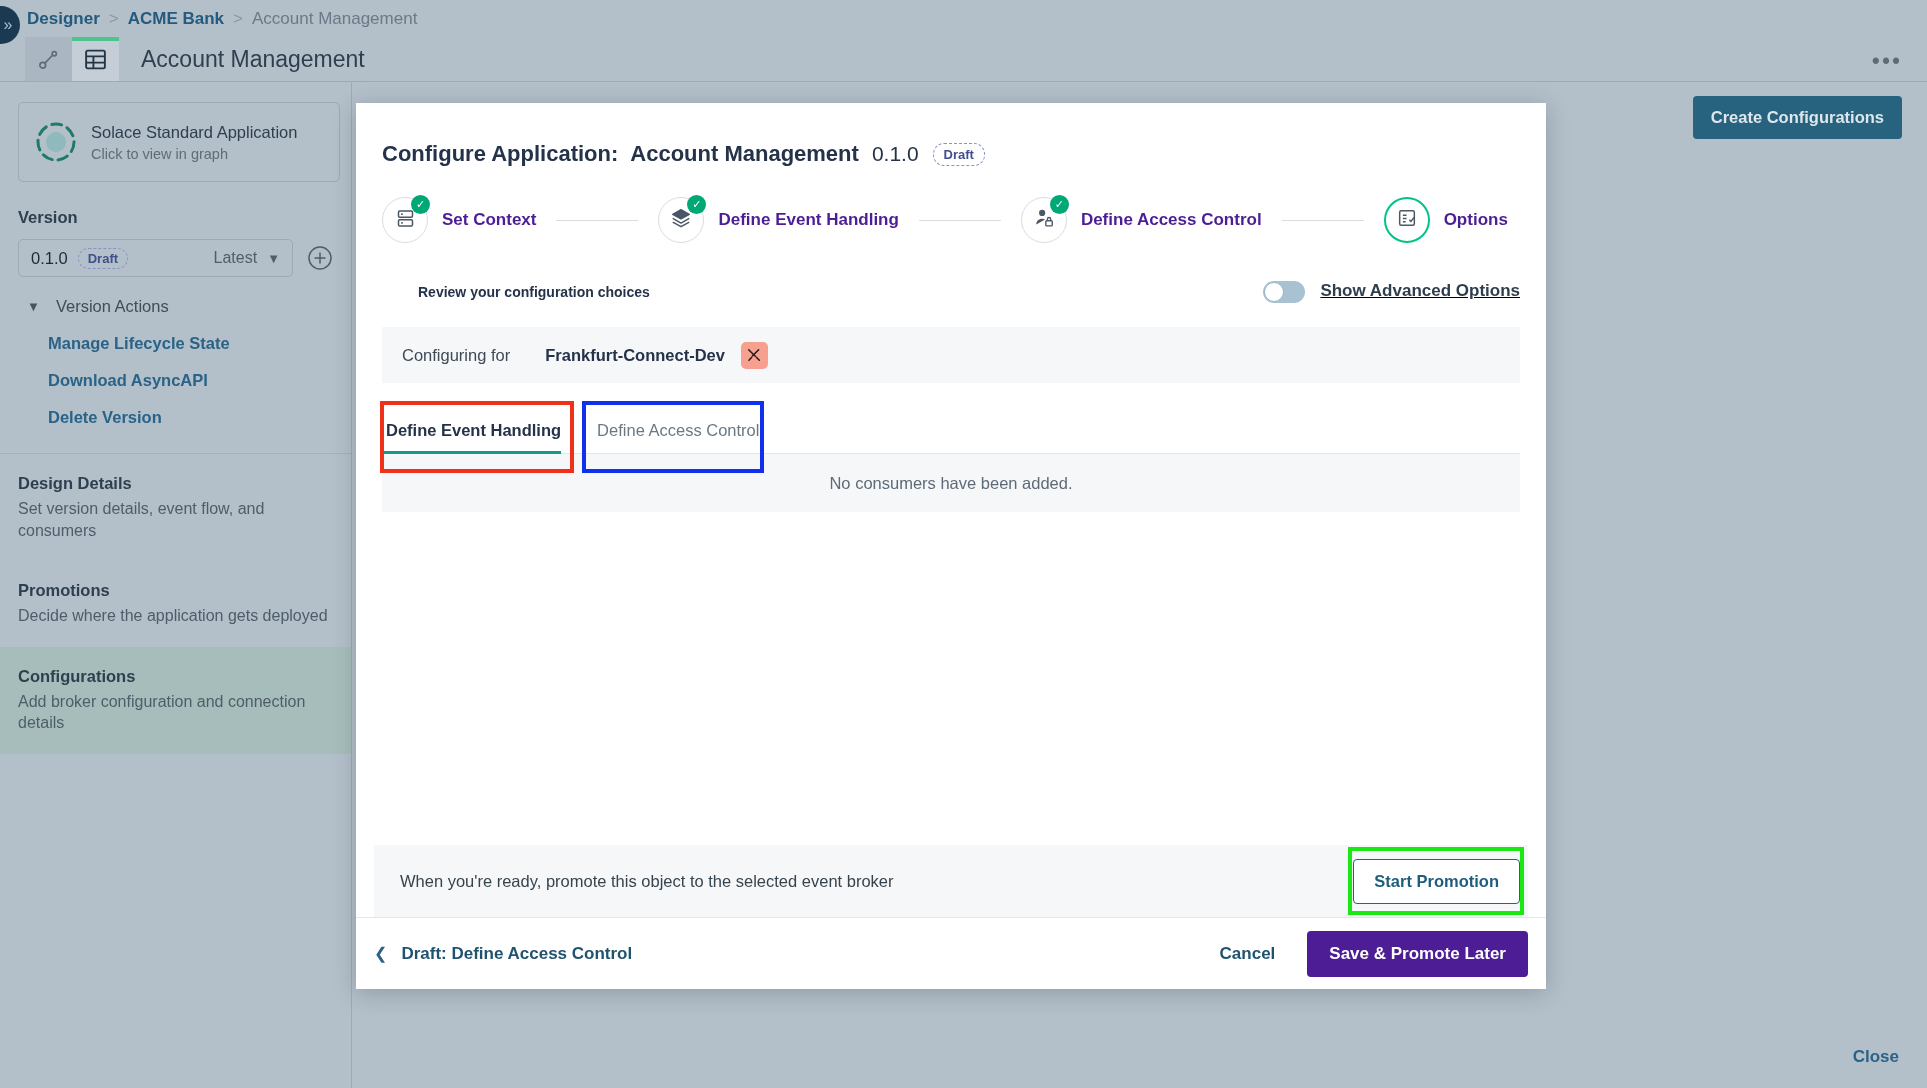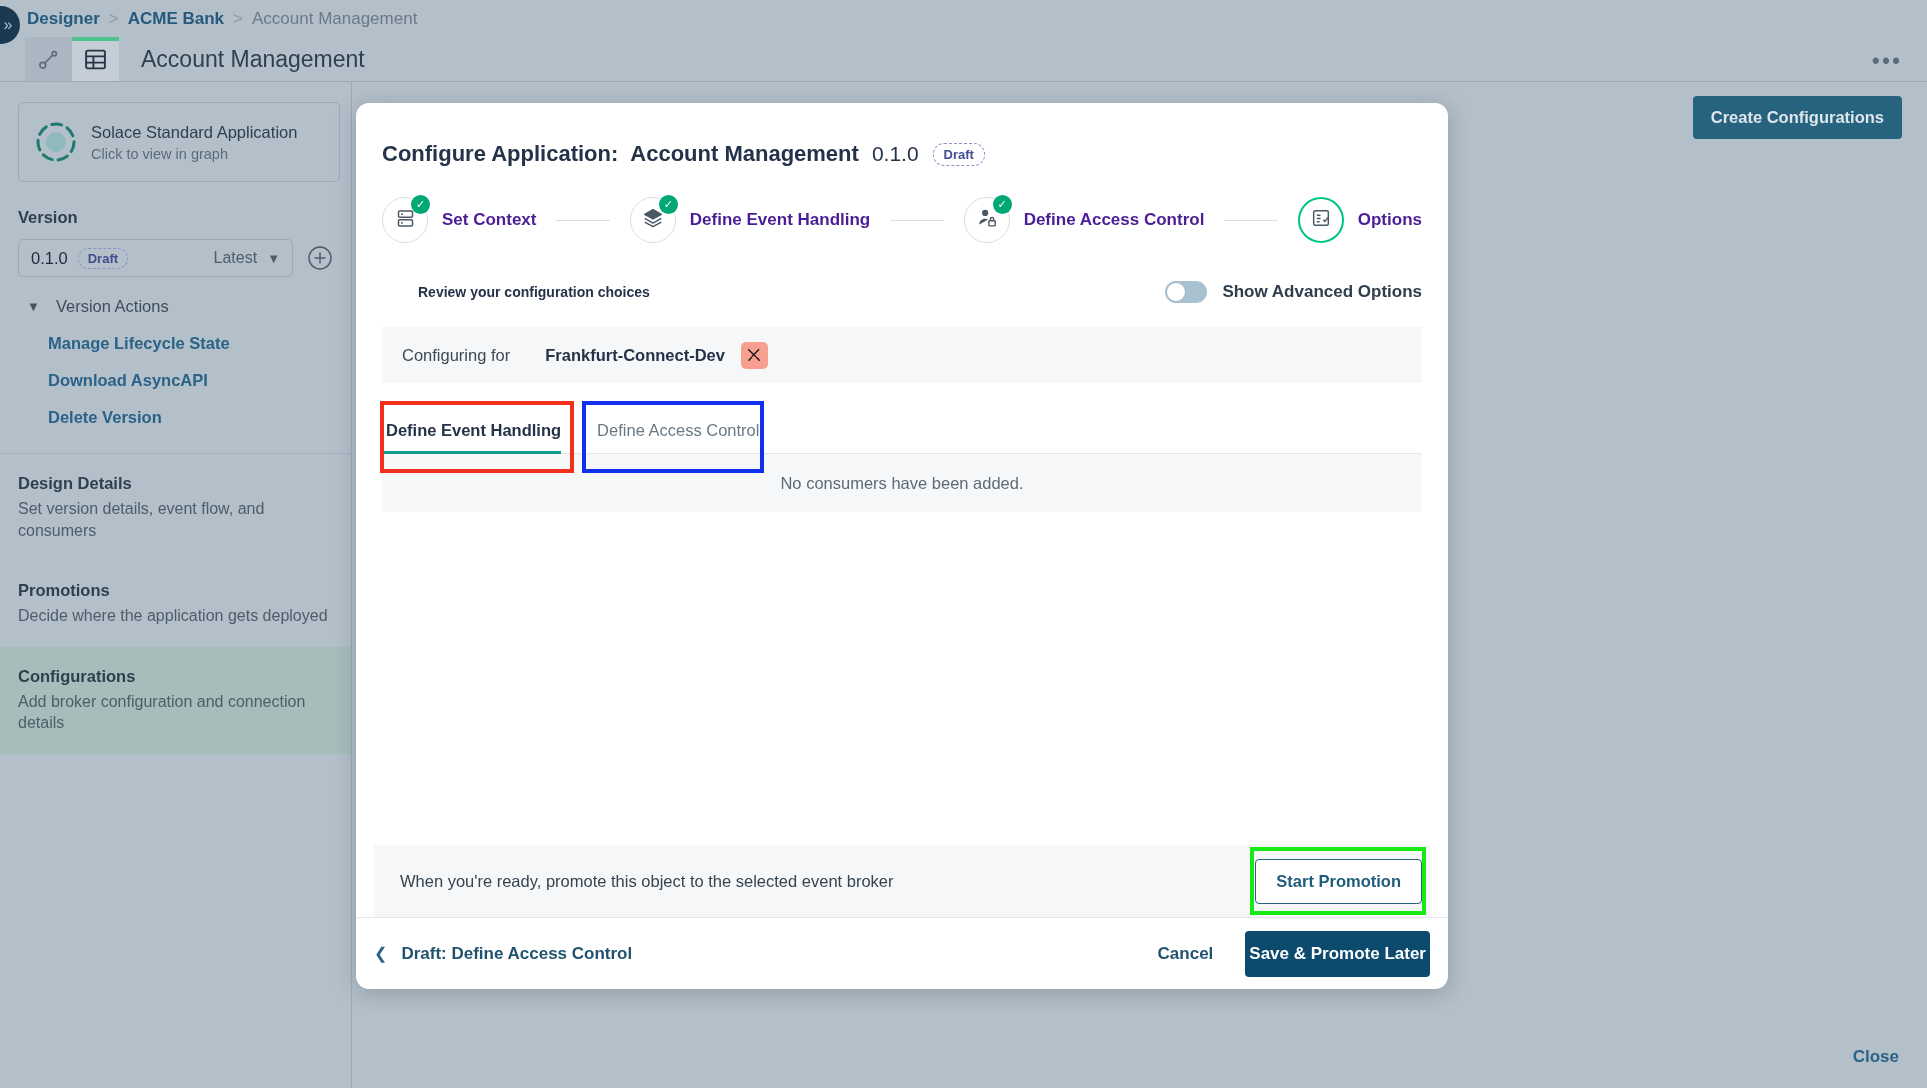--- a/index.html
+++ b/index.html
@@ -113,22 +113,22 @@
     font-size: 16.5px; font-weight: bold; padding: 12px 18px; cursor: pointer;
     font-family: inherit;
   }
   .close-link {
     position: absolute; right: 28px; bottom: 21px;
     font-size: 17px; font-weight: bold; color: #2a6387; cursor: pointer;
   }
 
   
   .modal {
-    position: absolute; left: 356px; top: 103px; width: 1092px; height: 886px;
-    background: #fff; border-radius: 13px;
+    position: absolute; left: 356px; top: 103px; width: 1190px; height: 886px;
+    background: #fff; border-radius: 0;
     box-shadow: 0 4px 22px rgba(20,35,50,.22);
     display: flex; flex-direction: column;
   }
   .m-title { padding: 38px 0 0 26px; display: flex; align-items: center; }
   .m-title .t1 { font-size: 22px; font-weight: bold; color: #25334a; }
   .m-title .t2 { font-size: 22px; font-weight: bold; color: #25334a; margin-left: 12px; }
   .m-title .t3 { font-size: 21px; color: #25334a; margin-left: 13px; }
   .m-title .draft2 {
     margin-left: 14px; font-size: 13px; color: #414f8f; font-weight: bold;
     border: 1px dashed #8b93c4; border-radius: 11px; padding: 3px 10px;
@@ -147,21 +147,21 @@
     position: absolute; right: -3px; top: -3px; width: 19px; height: 19px;
     border-radius: 50%; background: #00a876; color: #fff;
     font-size: 11px; display: flex; align-items: center; justify-content: center;
   }
   .step-label { margin-left: 14px; font-size: 17px; font-weight: bold; color: #4c1d95; white-space: nowrap; }
   .step-line { width: 82px; height: 1px; background: #d8dde2; margin: 0 20px; }
 
   
   .review-row { display: flex; align-items: center; margin: 38px 26px 0 26px; }
   .review-h { font-size: 14px; font-weight: bold; color: #25334a; margin-left: 36px; }
-  .adv { margin-left: auto; display: flex; align-items: center; cursor: pointer; }
+  .adv { margin-left: auto; display: flex; align-items: flex-start; cursor: pointer; text-decoration: underline; }
   .toggle {
     width: 42px; height: 22px; border-radius: 11px; background: #a8c2d2;
     position: relative; flex: 0 0 42px;
   }
   .toggle .knob {
     position: absolute; left: 1px; top: 1px; width: 20px; height: 20px;
     border-radius: 50%; background: #fff; border: 1px solid #9db5c4;
   }
   .adv-label { margin-left: 15px; font-size: 17px; color: #2f3e4d; font-weight: bold; }
 
@@ -218,22 +218,22 @@
     padding: 0 18px; border-top: 1px solid #e4e7ea;
   }
   .back-link { display: flex; align-items: center; cursor: pointer; }
   .back-link .bchev { color: #2a6387; font-size: 16px; margin-right: 14px; }
   .back-link span.bt { font-size: 17px; font-weight: bold; color: #21536f; }
   .btn-cancel {
     margin-left: auto; background: none; border: none; color: #21536f;
     font-size: 17px; font-weight: bold; cursor: pointer; font-family: inherit; padding: 10px 14px;
   }
   .btn-save {
-    margin-left: 18px; background: #0c4a6e; color: #fff; border: none; border-radius: 4px;
-    font-size: 17px; font-weight: bold; padding: 13px 4px; cursor: pointer; font-family: inherit;
+    margin-left: 18px; background: #4c1d95; color: #fff; border: none; border-radius: 4px;
+    font-size: 17px; font-weight: bold; padding: 13px 22px; cursor: pointer; font-family: inherit;
   }
 </style>
 </head>
 <body>
 
 <div class="app">
 
   <div class="crumbbar">
     <span class="crumb">Designer</span>
     <span class="crumb-sep">&gt;</span>

